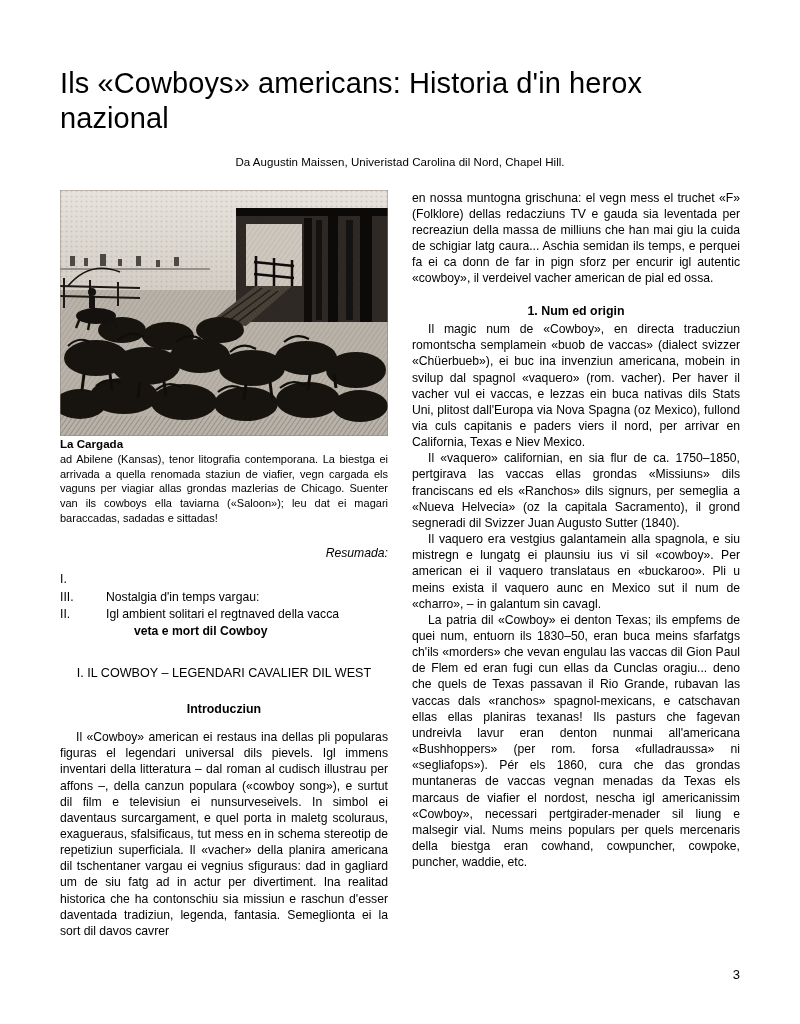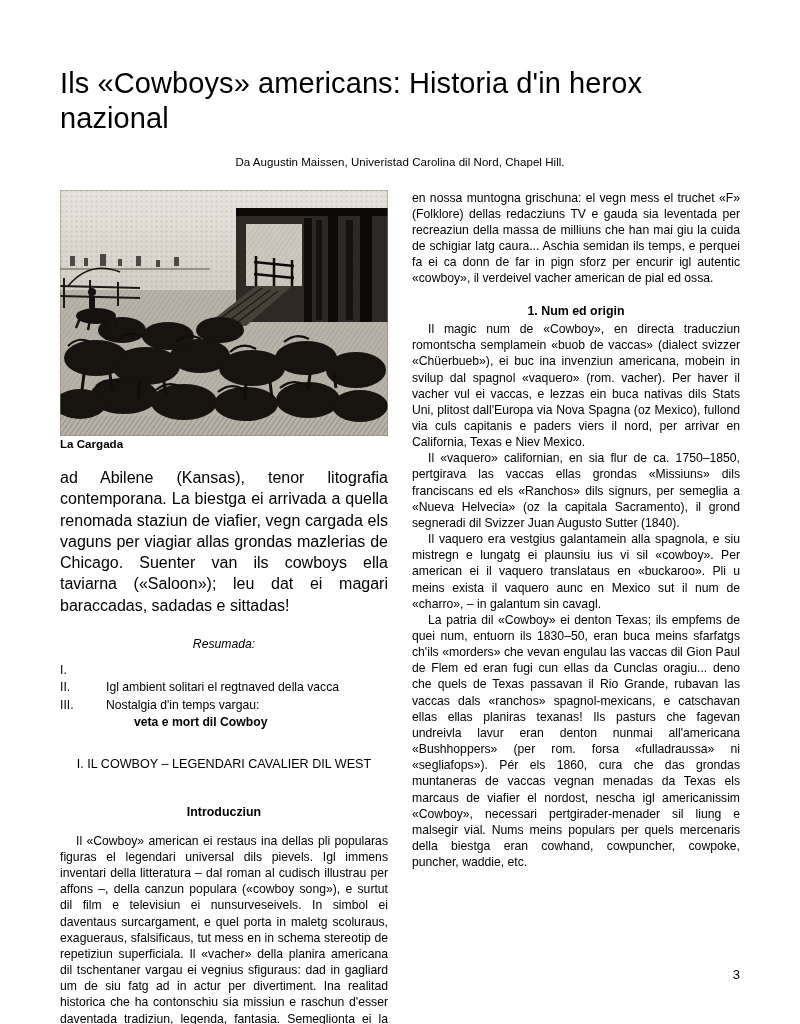--- a/index.html
+++ b/index.html
@@ -62,31 +62,31 @@
   }
   .illus svg { display: block; }
 
   .fig-caption-title {
     font-size: 11.6px;
     font-weight: bold;
     margin-top: 0;
     text-align: left;
   }
   .fig-caption {
-    font-size: 16px;
+    font-size: 11px;
     line-height: 1.33;
     text-align: justify;
-    margin-top: 16px;
+    margin-top: 1px;
   }
 
   .resumada {
     font-style: italic;
     font-size: 12.2px;
     margin-top: 20px;
-    text-align: center;
+    text-align: right;
   }
   .rlist {
     margin-top: 10px;
     font-size: 12.2px;
     line-height: 1.33;
   }
   .rrow {
     display: flex;
     margin-bottom: 1px;
   }
@@ -105,21 +105,21 @@
     text-align: center;
     font-weight: normal;
     font-size: 12.6px;
     margin-top: 26px;
     line-height: 1.3;
   }
   .sub-head {
     text-align: center;
     font-weight: bold;
     font-size: 12.4px;
-    margin-top: 32px;
+    margin-top: 19px;
   }
   .sub-head-right {
     text-align: center;
     font-weight: bold;
     font-size: 12.4px;
     margin-top: 16px;
     margin-bottom: 2px;
   }
   p.body {
     margin: 0;
@@ -281,26 +281,26 @@
       <div class="fig-caption-title">La Cargada</div>
       <div class="fig-caption">ad Abilene (Kansas), tenor litografia contemporana. La biestga ei arrivada a quella renomada staziun de viafier, vegn cargada els vaguns per viagiar allas grondas mazlerias de Chicago. Suenter van ils cowboys ella taviarna («Saloon»); leu dat ei magari baraccadas, sadadas e sittadas!</div>
 
       <div class="resumada">Resumada:</div>
 
       <div class="rlist">
         <div class="rrow">
           <span class="rnum">I.</span>
         </div>
         <div class="rrow">
+          <span class="rnum">III.</span>
+          <span class="rtext">Nostalgia d'in temps vargau:</span>
+        </div>
+        <div class="rrow">
           <span class="rnum">II.</span>
           <span class="rtext">Igl ambient solitari el regtnaved della vacca</span>
-        </div>
-        <div class="rrow">
-          <span class="rnum">III.</span>
-          <span class="rtext">Nostalgia d'in temps vargau:</span>
         </div>
         <div class="rsub">veta e mort dil Cowboy</div>
       </div>
 
       <div class="sect-head">I. IL COWBOY – LEGENDARI CAVALIER DIL WEST</div>
       <div class="sub-head">Introducziun</div>
 
       <p class="body first">Il «Cowboy» american ei restaus ina dellas pli popularas figuras el legendari universal dils pievels. Igl immens inventari della litteratura – dal roman al cudisch illustrau per affons –, della canzun populara («cowboy song»), e surtut dil film e televisiun ei nunsurveseivels. In simbol ei daventaus surcargament, e quel porta in maletg scoluraus, exagueraus, sfalsificaus, tut mess en in schema stereotip de repetiziun superficiala. Il «vacher» della planira americana dil tschentaner vargau ei vegnius sfiguraus: dad in gagliard um de siu fatg ad in actur per divertiment. Ina realitad historica che ha contonschiu sia missiun e raschun d'esser daventada tradiziun, legenda, fantasia. Semeglionta ei la sort dil davos cavrer</p>
 
     </div>

